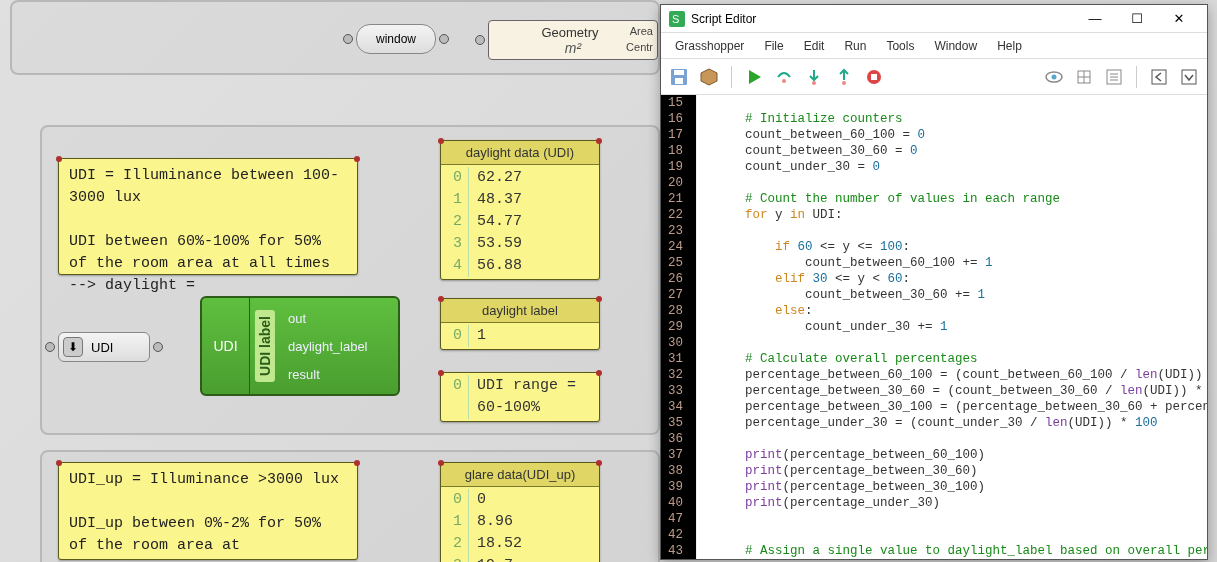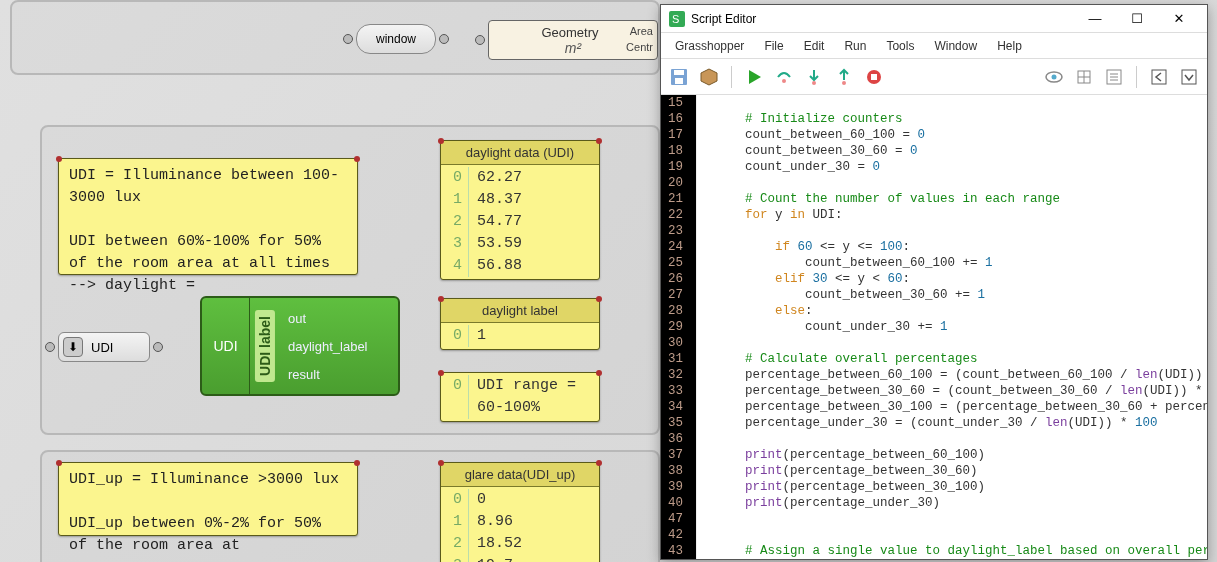--- a/index.html
+++ b/index.html
@@ -140,21 +140,21 @@
 
   <div class="datapanel dots" style="top:372px; left:440px; width:160px;">
     <div class="rows" id="range-rows">
         <div class="row">
           <div class="idx">0</div>
           <div class="val" style="white-space: normal; width: 110px;">UDI range = 60-100%</div>
         </div>
       </div>
   </div>
 
-  <div class="note dots" style="top:462px; left:58px; width:300px; height:74px;"><span style="white-space:pre-wrap;">UDI_up = Illuminance &gt;3000 lux
+  <div class="note dots" style="top:462px; left:58px; width:300px; height:98px;"><span style="white-space:pre-wrap;">UDI_up = Illuminance &gt;3000 lux
 
 UDI_up between 0%-2% for 50% of the room area at</span></div>
 
   <div class="datapanel dots" style="top:462px; left:440px; width:160px;">
     <div class="title">glare data(UDI_up)</div>
     <div class="rows" id="glare-rows">
         <div class="row">
           <div class="idx">0</div>
           <div class="val">0</div>
         </div>

